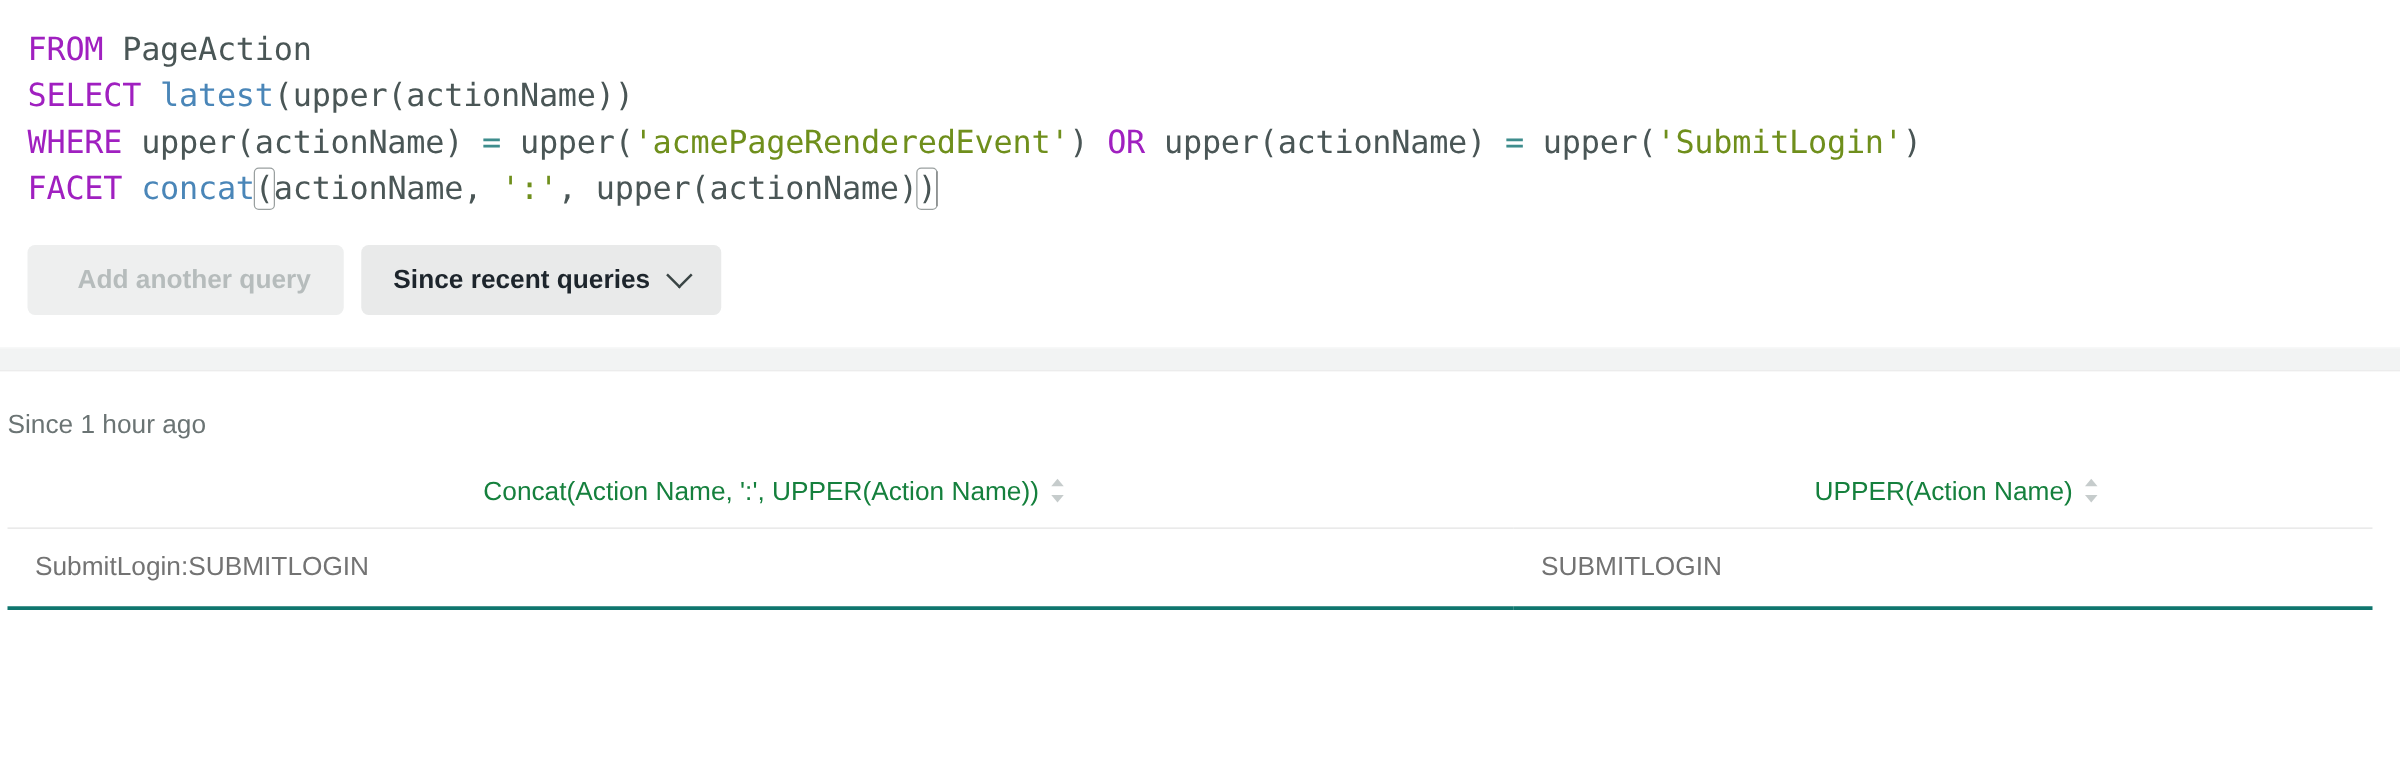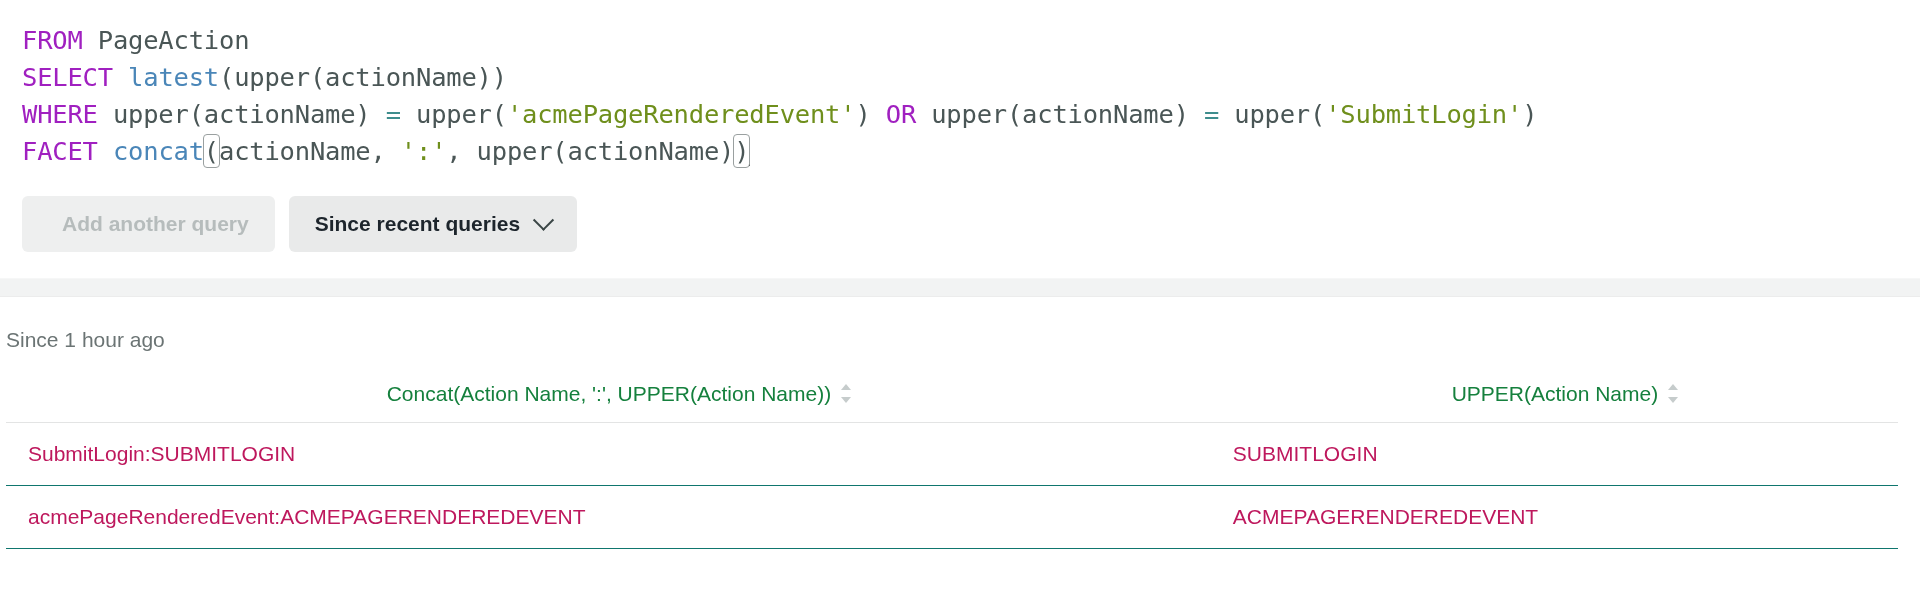--- a/index.html
+++ b/index.html
@@ -141,23 +141,23 @@
     font-size: 21px;
     color: #15803d;
     padding: 0 0 16px 22px;
     border-bottom: 1px solid #e3e4e4;
     white-space: nowrap;
     vertical-align: bottom;
     cursor: pointer;
   }
   table.facet-table td {
     font-size: 21px;
-    color: #be185d;
+    color: #737373;
     padding: 19px 0 19px 22px;
-    border-bottom: 1px solid #0f766e;
+    border-bottom: 3px solid #0f766e;
     white-space: nowrap;
     vertical-align: middle;
   }
   th.col-facet, td.col-facet { width: 64%; }
   th.col-value, td.col-value { width: 36%; }
 
   .sort-icon {
     display: inline-block;
     width: 11px;
     height: 20px;
@@ -218,21 +218,17 @@
           <th class="col-value">
             <span>UPPER(Action Name)</span><span class="sort-icon"></span>
           </th>
         </tr>
       </thead>
       <tbody>
         <tr>
           <td class="col-facet">SubmitLogin:SUBMITLOGIN</td>
           <td class="col-value">SUBMITLOGIN</td>
         </tr>
-        <tr>
-          <td class="col-facet">acmePageRenderedEvent:ACMEPAGERENDEREDEVENT</td>
-          <td class="col-value">ACMEPAGERENDEREDEVENT</td>
-        </tr>
       </tbody>
     </table>
   </div>
 
 </div>
 
 </body></html>

